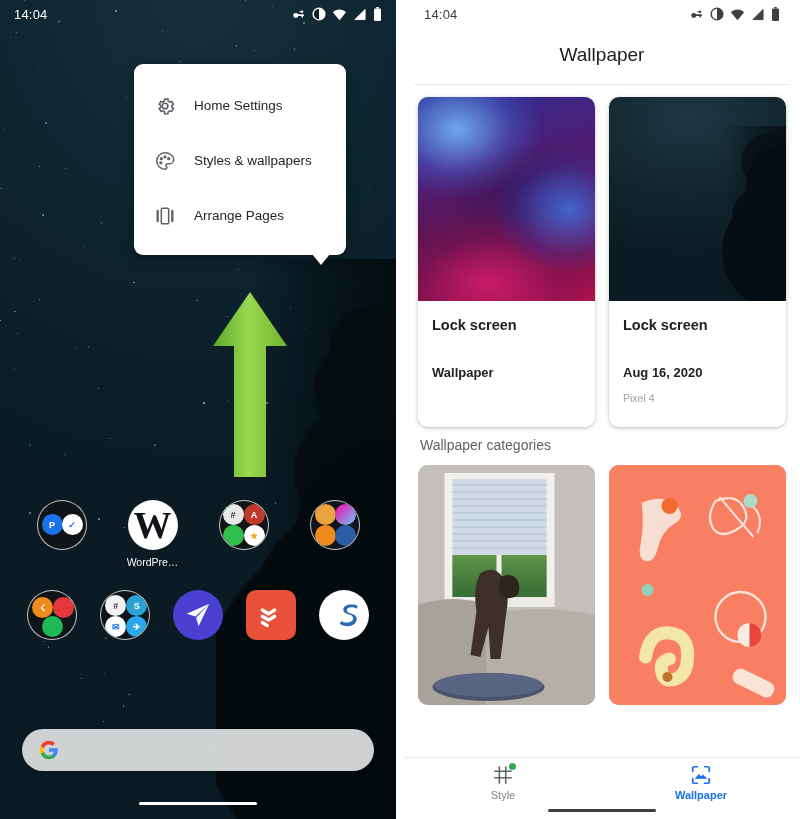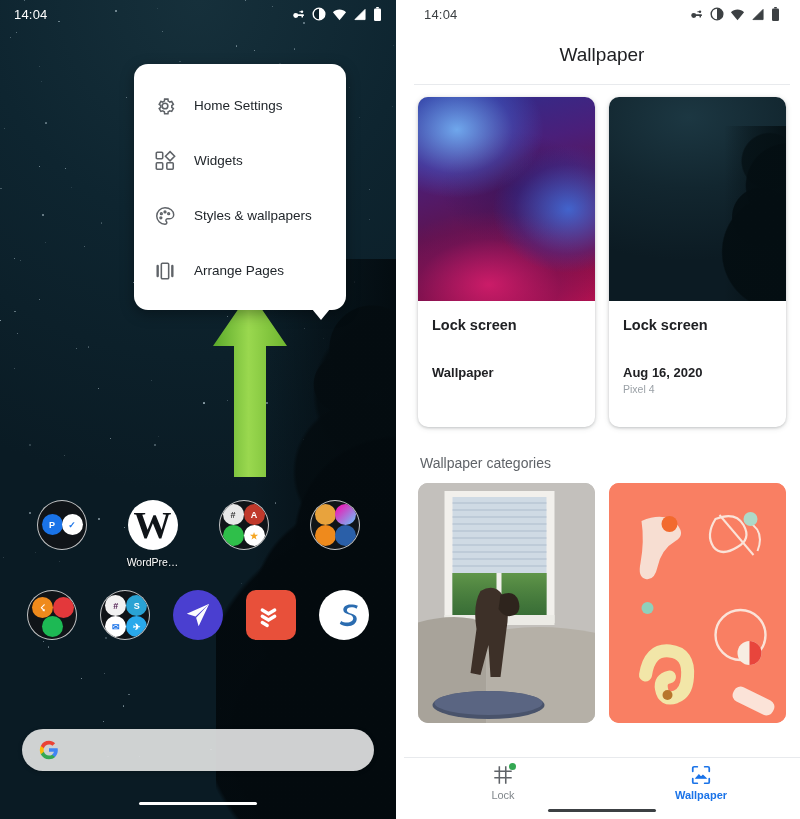--- a/index.html
+++ b/index.html
@@ -49,21 +49,21 @@
     height: 28px; display:flex; align-items:center;
     padding: 0 14px; color:#fff;
   }
   .status-time { font-size: 13px; font-weight: 500; letter-spacing:.2px; }
   .status-icons { margin-left:auto; display:flex; align-items:center; gap:6px; }
   .status-icons svg { display:block; }
 
   
   .popup-menu {
     position:absolute; left:134px; top:64px; width:212px;
-    background:#fff; border-radius:14px;
+    background:#fff; border-radius:9px;
     box-shadow: 0 4px 14px rgba(0,0,0,.35);
     padding: 14px 0 12px 0; z-index:20;
   }
   .popup-menu::after {
     content:""; position:absolute; right:16px; bottom:-10px;
     border-left: 9px solid transparent; border-right: 9px solid transparent;
     border-top: 11px solid #fff;
   }
   .menu-item {
     display:flex; align-items:center; gap:18px;
@@ -138,23 +138,23 @@
     background:
       radial-gradient(circle at 85% 72%, rgba(4,14,18,.97) 0 40%, transparent 41%),
       radial-gradient(circle at 62% 52%, rgba(4,14,18,.93) 0 28%, transparent 29%),
       radial-gradient(circle at 95% 34%, rgba(4,14,18,.9) 0 30%, transparent 31%),
       radial-gradient(circle at 72% 20%, rgba(5,16,20,.8) 0 18%, transparent 19%),
       linear-gradient(to left, rgba(4,14,18,.95) 0%, rgba(4,14,18,.45) 50%, transparent 85%);
   }
   .preview-meta { padding: 16px 14px 20px 14px; min-height:126px; }
   .pm-title { font-size:14.5px; font-weight:700; color:#202124; }
   .pm-sub { font-size:13px; font-weight:700; color:#202124; margin-top:32px; }
-  .pm-sub2 { font-size:10.5px; color:#9aa0a6; margin-top:3px; }
-
-  .section-title { font-size:14px; color:#5f6368; padding: 28px 16px 12px 16px; }
+  .pm-sub2 { font-size:10.5px; color:#9aa0a6; margin-top:12px; }
+
+  .section-title { font-size:14px; color:#5f6368; padding: 10px 16px 12px 16px; }
 
   .cat-row { display:flex; gap:14px; padding: 0 14px; }
   .cat-card { flex:1; height:240px; border-radius:10px; overflow:hidden; position:relative; }
   .cat-card.photo { background:#b9b6b2; }
   .cat-card.coral { background:#f97f63; }
 
   
   .bottom-nav {
     position:absolute; left:0; right:0; bottom:0; height:62px;
     background:#fff; border-top:1px solid #e8eaed;
@@ -377,31 +377,20 @@
       <div class="menu-item">
         <span class="mi-icon">
           <svg viewBox="0 0 24 24" fill="none" stroke="currentColor" stroke-width="1.7">
               <circle cx="12" cy="12" r="3.1"></circle>
               <path d="M19.4 13.5l1.7 1.3-1.8 3.1-2.1-.6a7.5 7.5 0 01-1.7 1l-.3 2.2h-3.6l-.3-2.2a7.5 7.5 0 01-1.7-1l-2.1.6-1.8-3.1 1.7-1.3a7.6 7.6 0 010-2l-1.7-1.3 1.8-3.1 2.1.6a7.5 7.5 0 011.7-1l.3-2.2h3.6l.3 2.2c.6.25 1.17.58 1.7 1l2.1-.6 1.8 3.1-1.7 1.3c.07.66.07 1.34 0 2z"></path>
             </svg>
         </span>
         <span>Home Settings</span>
       </div>
       <div class="menu-item">
-        <span class="mi-icon">
-          <svg viewBox="0 0 24 24" fill="none" stroke="currentColor" stroke-width="1.7">
-              <rect x="2.5" y="2.5" width="7" height="7" rx="1"></rect>
-              <rect x="2.5" y="14" width="7" height="7" rx="1"></rect>
-              <rect x="14" y="14" width="7" height="7" rx="1"></rect>
-              <path d="M17.5 1.8l5 5-5 5-5-5z"></path>
-            </svg>
-        </span>
-        <span>Widgets</span>
-      </div>
-      <div class="menu-item">
         <svg class="mi-icon" viewBox="0 0 24 24" fill="none" stroke="currentColor" stroke-width="1.6">
           <path d="M12 3a9 9 0 100 18c1.3 0 2-.9 2-1.8 0-.5-.2-.9-.5-1.2-.3-.3-.5-.7-.5-1.2 0-.9.8-1.8 1.8-1.8H17a4.5 4.5 0 004.5-4.5C21.5 6.2 17.2 3 12 3z"></path>
           <circle cx="8" cy="9.5" r="1"></circle>
             <circle cx="12" cy="7.5" r="1"></circle>
             <circle cx="16" cy="9.5" r="1"></circle>
             <circle cx="7.5" cy="14" r="1"></circle>
         </svg>
         <span>Styles &amp; wallpapers</span>
       </div>
       <div class="menu-item">
@@ -641,21 +630,21 @@
     </div>
 
     <div class="bottom-nav">
       <div class="nav-item">
         <div class="nav-icon">
           <svg viewBox="0 0 24 24" fill="none" stroke="currentColor" stroke-width="1.7">
               <path d="M8 2.5v19M15 2.5v19M2.5 8h19M2.5 15h19"></path>
             </svg>
           <span class="nav-dot"></span>
         </div>
-        <div class="nav-label">Lock</div>
+        <div class="nav-label">Style</div>
       </div>
       <div class="nav-item active">
         <div class="nav-icon">
           <svg viewBox="0 0 24 24" fill="none" stroke="currentColor" stroke-width="1.9" stroke-linecap="round">
               <path d="M3 8V4.5A1.5 1.5 0 014.5 3H8M16 3h3.5A1.5 1.5 0 0121 4.5V8M21 16v3.5a1.5 1.5 0 01-1.5 1.5H16M8 21H4.5A1.5 1.5 0 013 19.5V16"></path>
               <path d="M6.5 15.5l3.2-3.6 2.3 2.5 2.1-2.2 3.4 3.3z" fill="currentColor" stroke-width="1.2"></path>
             </svg>
         </div>
         <div class="nav-label">Wallpaper</div>
       </div>

